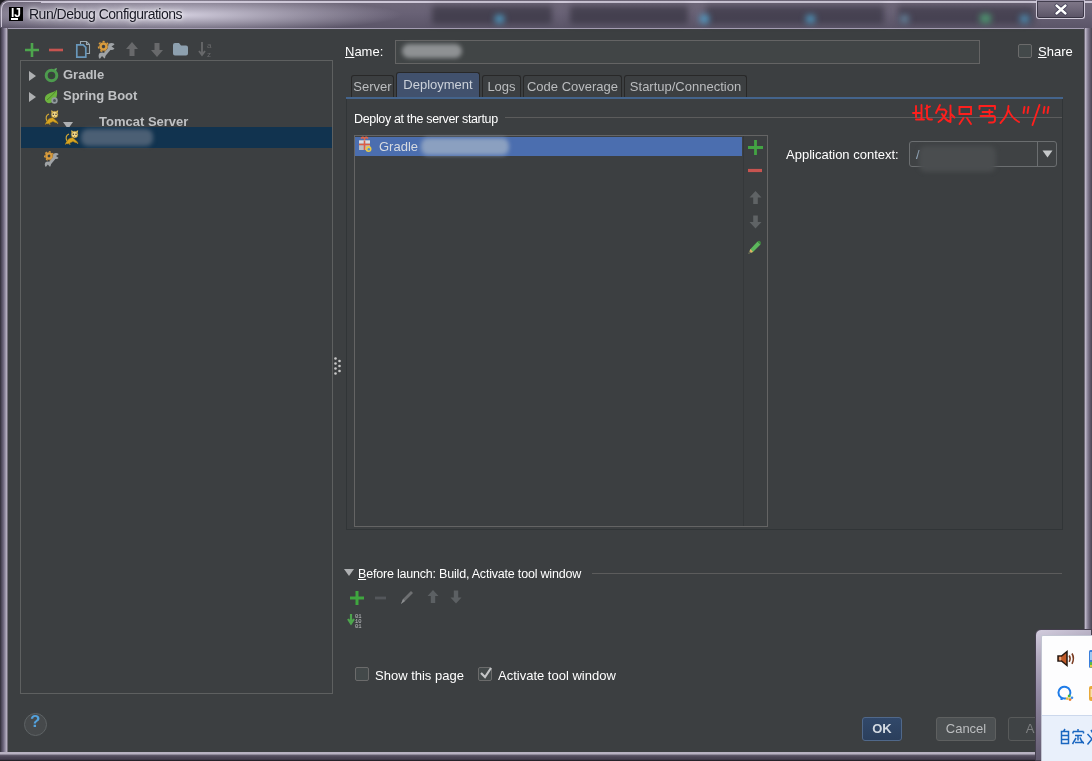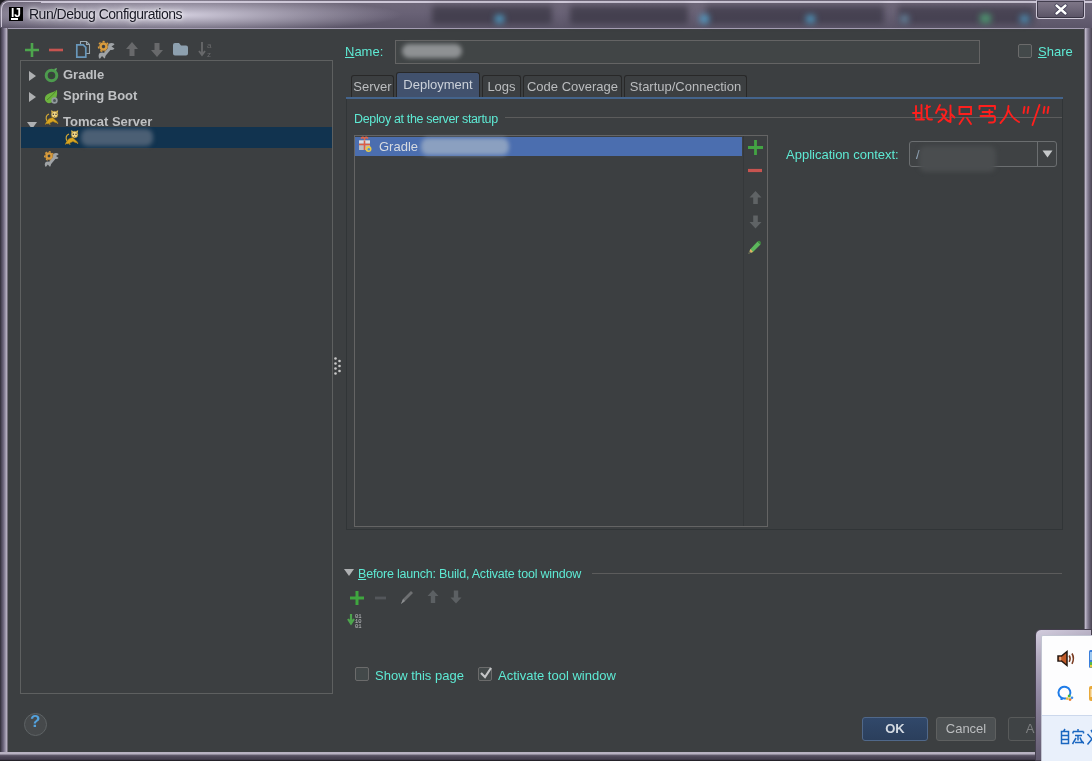--- a/index.html
+++ b/index.html
@@ -19,21 +19,21 @@
 #topline { left:0; top:28px; width:1092px; height:1px; background:#a49db2; }
 #framL { left:0; top:28px; width:8px; height:724px; background:linear-gradient(90deg,#2e2b35 0%,#4f4a5b 20%,#6d667c 42%,#9790a5 65%,#bab4c4 85%,#45414b 100%); }
 #framR { left:1084px; top:28px; width:8px; height:724px; background:linear-gradient(90deg,#45414b 0%,#bdb7c8 18%,#8a8398 45%,#625c6e 75%,#4a4551 100%); }
 #framB { left:0; top:752px; width:1092px; height:9px; background:linear-gradient(180deg,#b8b2c2 0%,#b8b2c2 20%,#5e5869 38%,#4c4656 55%,#453f50 80%,#232128 95%,#1a181d 100%); }
 #content { left:8px; top:29px; width:1076px; height:723px; background:#3c3f41; }
 #ltree { left:20px; top:60px; width:313px; height:634px; border:1px solid #5e6060; background:#3c3f41; }
 .trow { position:absolute; left:1px; width:310px; height:21px; color:#bfc1c3; font-size:13px; font-weight:bold; }
 .trow .arr { position:absolute; top:5px; }
 .trow .lbl { position:absolute; left:41px; top:3px; }
 .tsel { background:#11334f; width:311px; left:0px; }
-label, .txt { color:#5eead4; font-size:13px; }
+label, .txt { color:#ffffff; font-size:13px; }
 .fld { background:#45494a; border:1px solid #646464; }
 .blur-blob { position:absolute; border-radius:7px; filter:blur(2px); }
 .tab { position:absolute; top:75px; height:22px; background:#3c3f41; border:1px solid #282828; border-bottom:none; border-radius:3px 3px 0 0; color:#bbbdbf; font-size:13px; text-align:center; line-height:22px; }
 .tabsel { top:72px; height:25px; background:#41516d; color:#ccd2da; line-height:24px; }
 .btn { position:absolute; height:25px; border:1px solid #5e6060; border-radius:3px; background:#4c5052; color:#bbbdbf; font-size:13px; text-align:center; line-height:23px; }
 .chk { position:absolute; width:14px; height:14px; background:#43494a; border:1px solid #6b6b6b; border-radius:2px; }
 svg { position:absolute; overflow:visible; }
 </style>
 </head>
 <body>
@@ -108,21 +108,21 @@
             <path d="M1,0 L8,5 L1,10 Z" fill="#aeb0b2"></path>
           </svg></span>
         <span class="lbl">Gradle</span>
       </div>
     <div class="trow" style="top:24px;">
         <span class="arr" style="left:6px;"><svg width="9" height="10" style="position:static">
             <path d="M1,0 L8,5 L1,10 Z" fill="#aeb0b2"></path>
           </svg></span>
         <span class="lbl">Spring Boot</span>
       </div>
-    <div class="trow" style="top:50px;">
+    <div class="trow" style="top:50px;margin-left:36px;">
         <span class="arr" style="left:5px;top:7px;"><svg width="10" height="9" style="position:static">
             <path d="M0,1 L10,1 L5,8 Z" fill="#aeb0b2"></path>
           </svg></span>
         <span class="lbl">Tomcat Server</span>
       </div>
     <div class="trow tsel" style="top:66px;"></div>
   </div>
 
   <svg style="left:44px;top:68px;" width="15" height="15">
     <circle cx="7.5" cy="7.5" r="5.3" fill="none" stroke="#4d9b4e" stroke-width="3"></circle>
@@ -294,21 +294,21 @@
   </svg>
 
   <div class="abs chk" style="left:355px;top:667px;"></div>
   <div class="abs txt" style="left:375px;top:668px;">Show this page</div>
   <div class="abs chk" style="left:478px;top:667px;"></div>
   <svg style="left:479px;top:666px;" width="14" height="14">
       <path d="M2,7 L6,11 L12,2" stroke="#c3c5c7" stroke-width="2.2" fill="none"></path>
     </svg>
   <div class="abs txt" style="left:498px;top:668px;">Activate tool window</div>
 
-  <div class="btn" style="left:862px;top:717px;width:66px;height:24px;background:linear-gradient(180deg,#31486a 0%,#2b3f5c 100%);border-color:#50688a;color:#d3dae2;font-weight:bold;line-height:22px;">OK</div>
+  <div class="btn" style="left:862px;top:717px;width:40px;height:24px;background:linear-gradient(180deg,#31486a 0%,#2b3f5c 100%);border-color:#50688a;color:#d3dae2;font-weight:bold;line-height:22px;">OK</div>
   <div class="btn" style="left:936px;top:717px;width:60px;height:24px;line-height:22px;">Cancel</div>
   <div class="btn" style="left:1008px;top:717px;width:68px;height:24px;background:#3f4345;border-color:#585a5a;color:#7d7f81;line-height:22px;">Apply</div>
 
   <div class="abs" style="left:24px;top:713px;width:23px;height:23px;border-radius:50%;background:#46494b;border:1px solid #5e6365;"></div>
   <div class="abs" style="left:30px;top:712px;color:#53a1dc;font-size:17px;font-weight:bold;">?</div>
 
   <div class="abs" id="popup" style="left:1035px;top:629px;width:57px;height:132px;">
     <div style="position:absolute;left:0;top:0;width:57px;height:132px;background:linear-gradient(160deg,#d3cdde 0%,#b3acc0 18%,#958da6 40%,#7a7289 65%,#645d72 85%,#554f61 100%);border:1px solid #453f4e;border-radius:6px 0 0 0;"></div>
     <div style="position:absolute;left:6px;top:6px;width:51px;height:126px;background:#fdfdfe;border:1px solid #c2c5d2;border-right:none;border-bottom:none;border-radius:2px 0 0 0;"></div>
     <div style="position:absolute;left:7px;top:86px;width:50px;height:46px;background:#e9f0fb;border-top:1px solid #ccd8ec;"></div>

